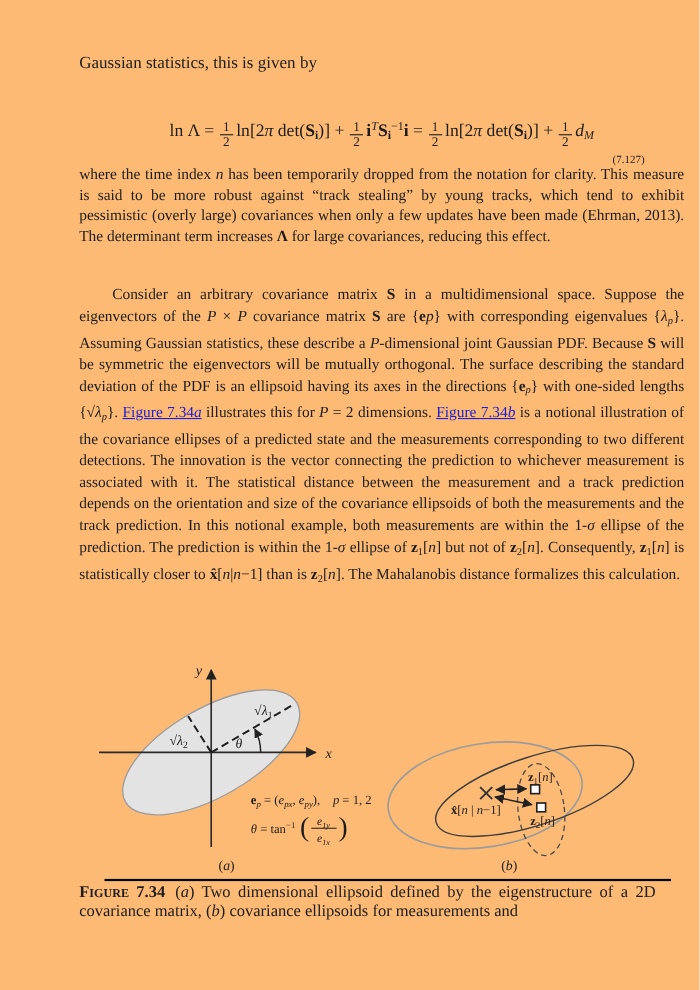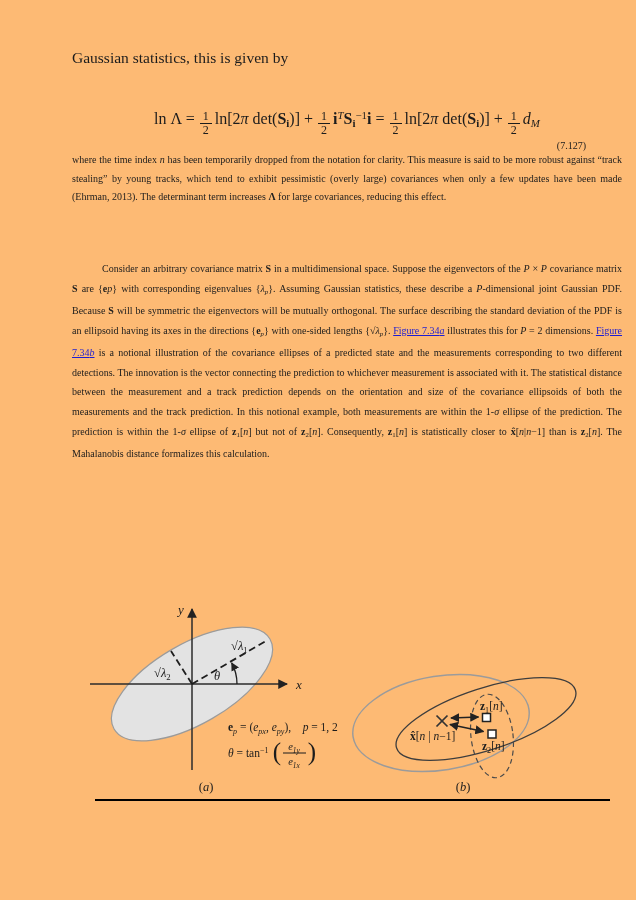--- a/index.html
+++ b/index.html
@@ -2,21 +2,21 @@
 <html><head>
 <meta charset="utf-8">
 <style>
   html,body{margin:0;padding:0;background:#ffffff;}
   .page{position:relative;width:636px;height:900px;background:#fdba74;overflow:hidden;
         font-family:"Liberation Serif","DejaVu Serif",serif;color:#1c1c1c;}
   .intro{position:absolute;left:72px;top:48px;width:550px;font-size:15.5px;line-height:19px;}
   .eq-wrap{position:absolute;left:72px;top:96px;width:550px;}
   .eq{display:block;text-align:center;font-size:16px;line-height:38px;white-space:nowrap;}
   .eq-num{position:absolute;right:36px;top:44px;font-size:10px;text-align:right;}
-  .para{position:absolute;left:72px;width:550px;font-size:10px;text-align:justify;}
+  .para{position:absolute;left:72px;width:550px;font-size:14px;text-align:justify;}
   .p1{top:151px;line-height:18.7px;}
   .p2{top:259px;line-height:19.6px;text-indent:30px;}
   .frac{display:inline-block;text-align:center;vertical-align:-0.62em;margin:0 3px 0 1px;line-height:normal;}
   .fnum,.fden{display:block;font-size:12px;line-height:1.1;padding:0 3px;}
   .fnum{border-bottom:1px solid #1c1c1c;}
   .seg-i{font-style:italic;}
   .seg-b{font-weight:bold;}
   .seg-sub,.seg-subi,.seg-subb{font-size:0.68em;vertical-align:-0.28em;}
   .seg-subi{font-style:italic;}
   .seg-subb{font-weight:bold;}
@@ -87,14 +87,15 @@
       <rect x="482.5" y="713.5" width="8" height="8" fill="#ffffff" stroke="#222" stroke-width="1.5"></rect>
       <rect x="488" y="730" width="8" height="8" fill="#ffffff" stroke="#222" stroke-width="1.5"></rect>
       <text x="480" y="710" font-size="11.5"><tspan font-weight="bold">z</tspan><tspan dy="3" font-size="70%">1</tspan><tspan dy="-3">[</tspan><tspan font-style="italic">n</tspan><tspan>]</tspan></text>
       <text x="482" y="750" font-size="11.5"><tspan font-weight="bold">z</tspan><tspan dy="3" font-size="70%">2</tspan><tspan dy="-3">[</tspan><tspan font-style="italic">n</tspan><tspan>]</tspan></text>
       <text x="410" y="740" font-size="11.5" xml:space="preserve"><tspan font-weight="bold">x̂</tspan><tspan>[</tspan><tspan font-style="italic">n</tspan><tspan> | </tspan><tspan font-style="italic">n</tspan><tspan>−1]</tspan></text>
       <text x="463" y="791" font-size="12.5" text-anchor="middle"><tspan>(</tspan><tspan font-style="italic">b</tspan><tspan>)</tspan></text>
     </g>
   </svg>
 
   <div class="cap-rule"></div>
+  <div class="caption"><span class="seg-cap">Figure 7.34</span><span class="seg-r">(</span><span class="seg-i">a</span><span class="seg-r">) Two dimensional ellipsoid defined by the eigenstructure of a 2D covariance matrix, (</span><span class="seg-i">b</span><span class="seg-r">) covariance ellipsoids for measurements and</span></div>
 
 </div>
 
 </body></html>

